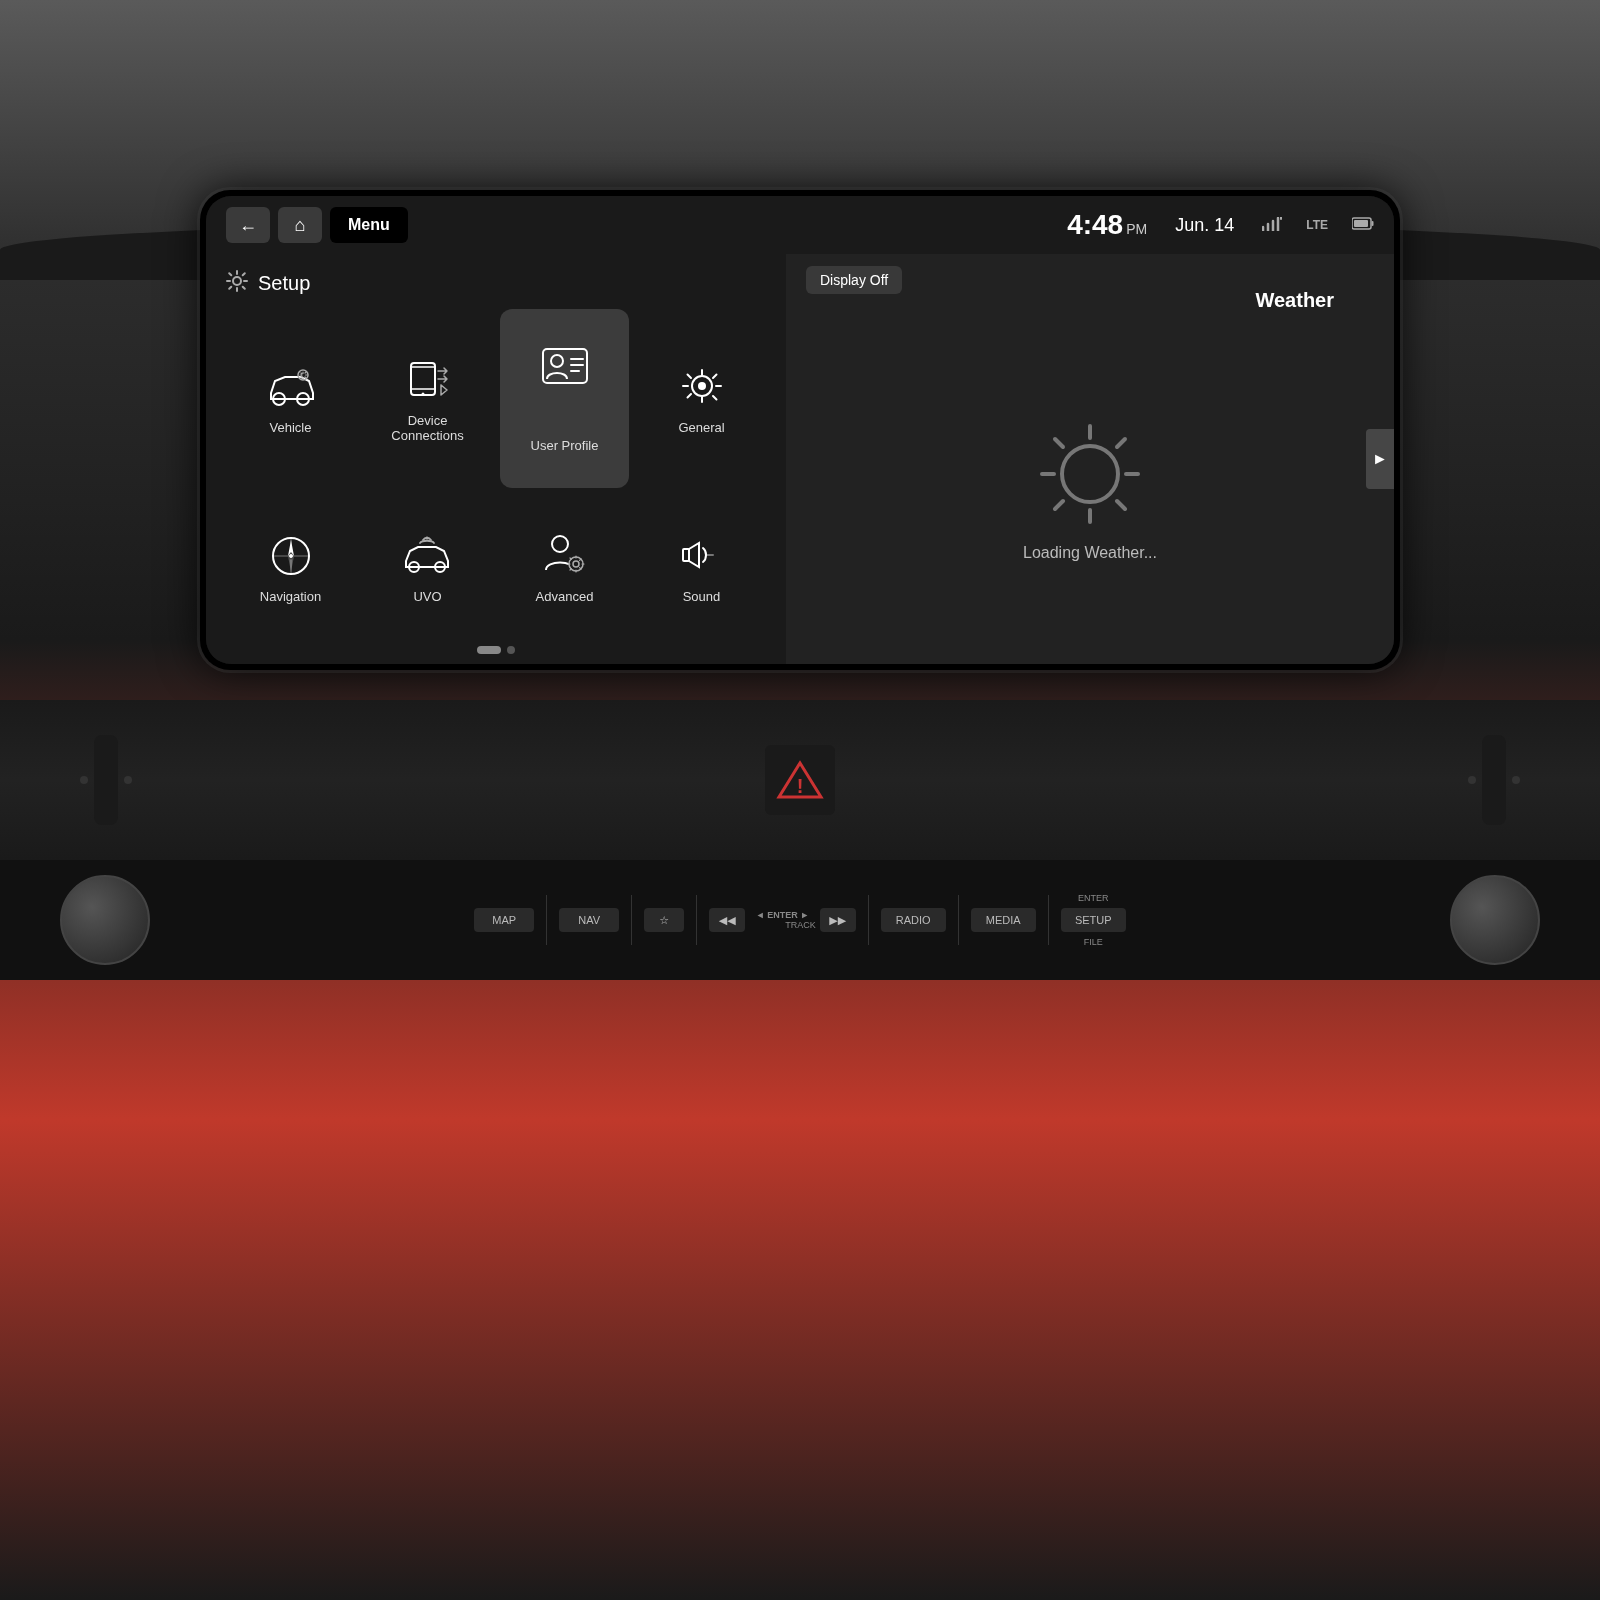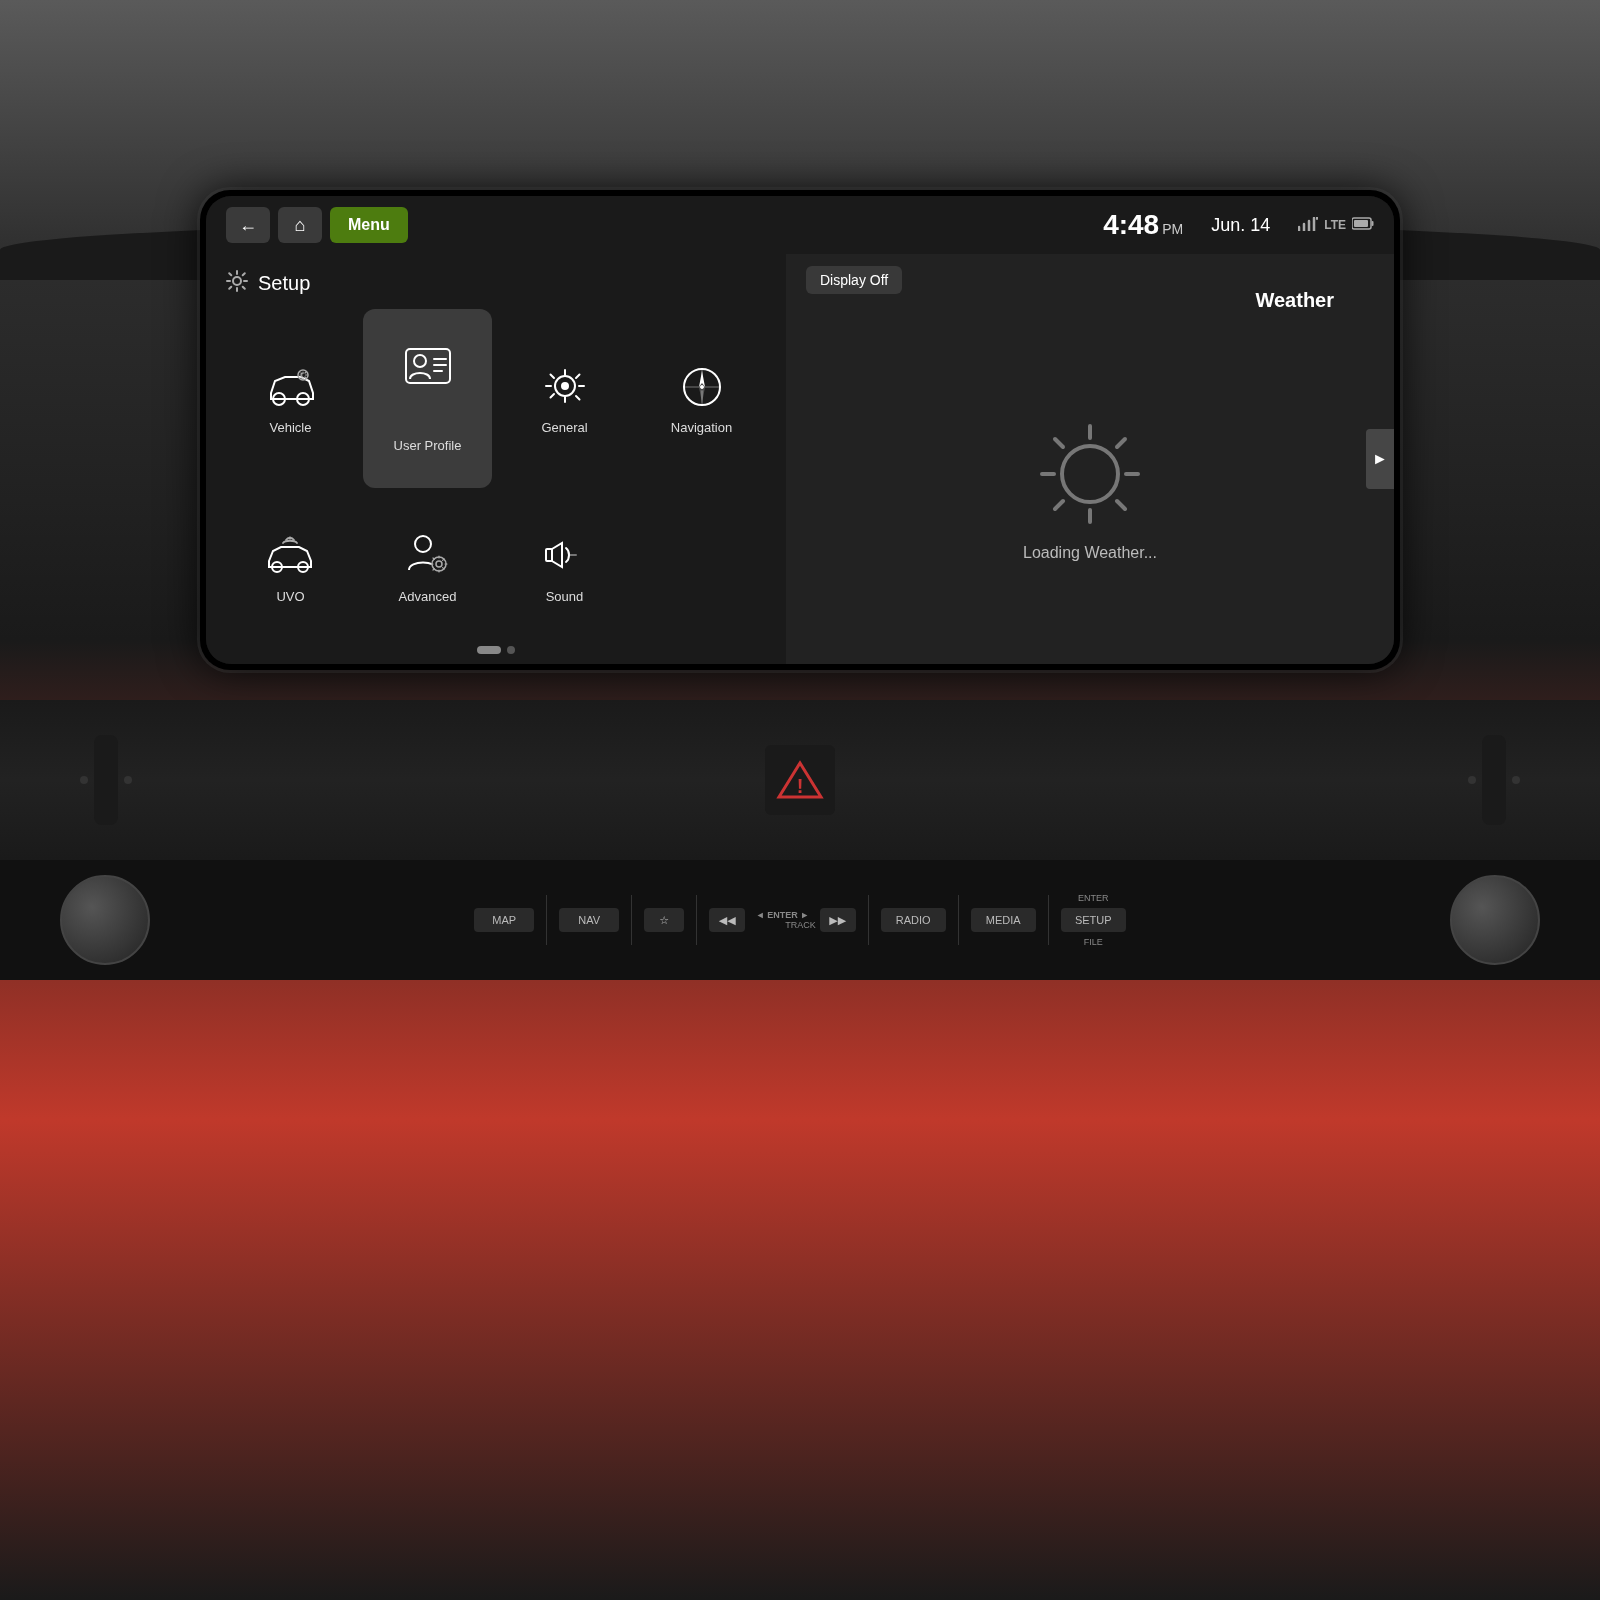--- a/index.html
+++ b/index.html
@@ -88,21 +88,21 @@
       align-items: center;
       justify-content: center;
       cursor: pointer;
       color: white;
       font-size: 18px;
     }
 
     .menu-btn {
       height: 36px;
       padding: 0 18px;
-      background: #4d7c0f;
+      background: #000000;
       border-radius: 6px;
       display: flex;
       align-items: center;
       justify-content: center;
       cursor: pointer;
       color: white;
       font-size: 16px;
       font-weight: bold;
     }
 
@@ -130,21 +130,21 @@
 
     .date-display {
       font-size: 18px;
       color: white;
       margin-left: 20px;
     }
 
     .status-icons {
       display: flex;
       align-items: center;
-      gap: 6px;
+      gap: 24px;
       margin-left: 20px;
     }
 
     .status-icon {
       color: #ccc;
       font-size: 13px;
     }
 
     
     .main-content {
@@ -441,20 +441,35 @@
                   <path d="M8 28 L12 16 L22 12 L38 12 L46 16 L50 28 L50 34 L8 34 Z" stroke="white" stroke-width="2" fill="none"></path>
                   <circle cx="16" cy="34" r="6" stroke="white" stroke-width="2" fill="none"></circle>
                   <circle cx="40" cy="34" r="6" stroke="white" stroke-width="2" fill="none"></circle>
                   <circle cx="40" cy="10" r="5" stroke="#aaa" stroke-width="1.5" fill="none"></circle>
                   <path d="M40 7v1.5M40 12.5V14M37 10h1.5M42.5 10H44M38 8l1 1M42 12l1 1M38 12l1-1M42 8l1-1" stroke="#aaa" stroke-width="1.2" stroke-linecap="round"></path>
                 </svg>
               </div>
               <span class="menu-label">Vehicle</span>
             </div>
 
+            <div class="menu-item">
+              <div class="menu-icon-wrap">
+                <svg width="50" height="44" viewBox="0 0 50 44" fill="none">
+                  <rect x="8" y="6" width="24" height="32" rx="3" stroke="white" stroke-width="2" fill="none"></rect>
+                  <line x1="8" y1="10" x2="32" y2="10" stroke="white" stroke-width="1.5"></line>
+                  <line x1="8" y1="32" x2="32" y2="32" stroke="white" stroke-width="1.5"></line>
+                  <circle cx="20" cy="37" r="1.5" fill="white"></circle>
+                  <path d="M35 14 L44 14 M44 14 L41 11 M44 14 L41 17" stroke="#aaa" stroke-width="1.5" stroke-linecap="round"></path>
+                  <path d="M35 22 L44 22 M44 22 L41 19 M44 22 L41 25" stroke="#aaa" stroke-width="1.5" stroke-linecap="round"></path>
+
+                  <path d="M38 28 L44 33 L38 38 L38 28 M38 38 L44 33" stroke="#aaa" stroke-width="1.5" stroke-linecap="round" stroke-linejoin="round" fill="none"></path>
+                </svg>
+              </div>
+              <span class="menu-label">Device<br>Connections</span>
+            </div>
 
             <div class="menu-item active">
               <div class="menu-icon-wrap">
                 <svg width="52" height="46" viewBox="0 0 52 46" fill="none">
 
                   <rect x="4" y="4" width="44" height="34" rx="4" stroke="white" stroke-width="2" fill="none"></rect>
 
                   <circle cx="18" cy="16" r="6" stroke="white" stroke-width="2" fill="none"></circle>
 
                   <path d="M8 34 C8 26 28 26 28 34" stroke="white" stroke-width="2" fill="none"></path>

